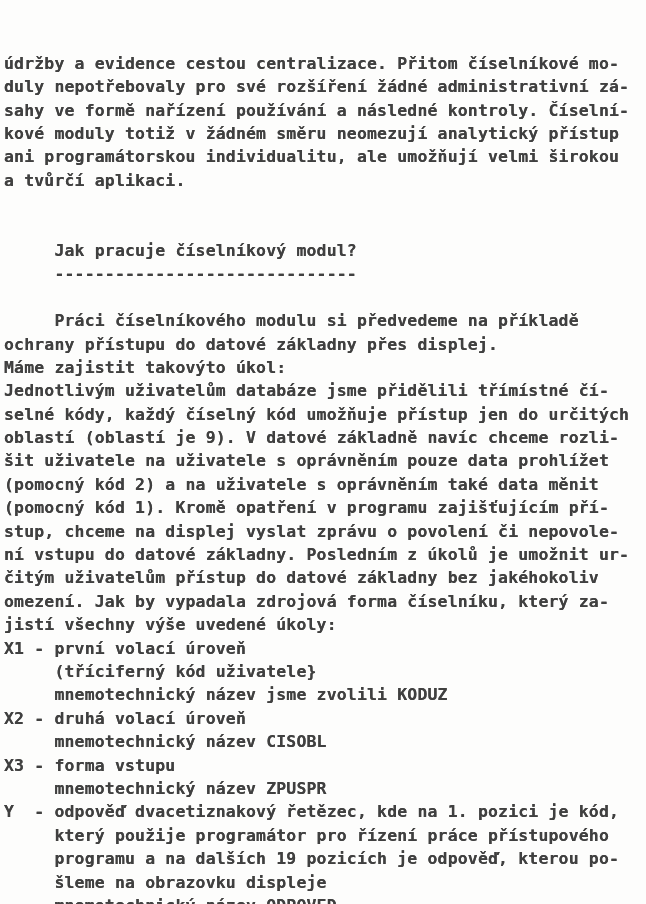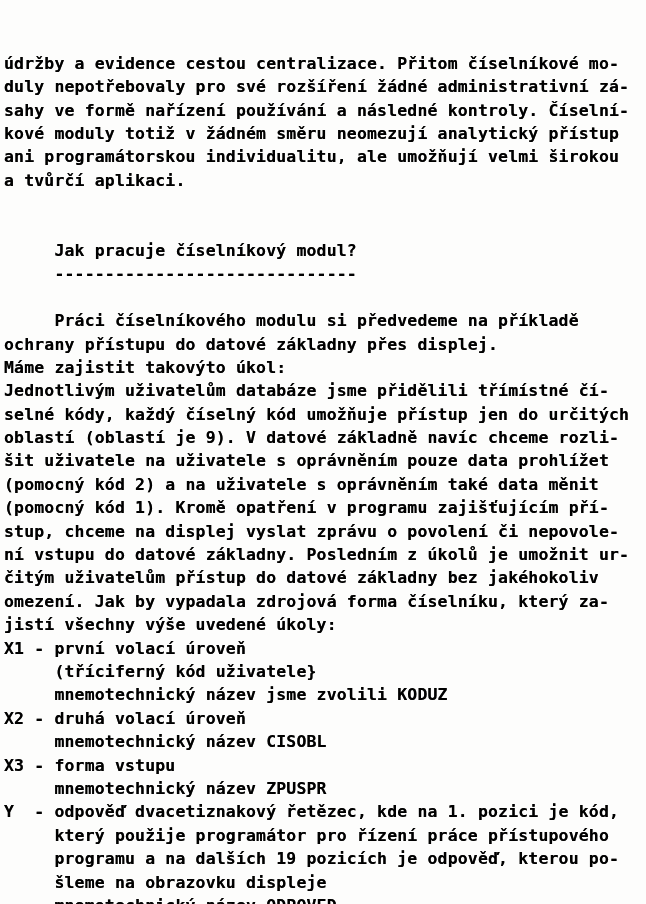--- a/index.html
+++ b/index.html
@@ -32,15 +32,15 @@
     padding: 0;
   }
   .line {
     height: 23.4px;
     white-space: pre;
   }
 </style>
 </head>
 <body style="background: rgb(253, 253, 252);">
 
-<main class="page" style="color: #000000;">
+<main class="page" style="color: #404040;">
   <div><section style="margin-top: 0px;"><div class="line">údržby a evidence cestou centralizace. Přitom číselníkové mo-</div><div class="line">duly nepotřebovaly pro své rozšíření žádné administrativní zá-</div><div class="line">sahy ve formě nařízení používání a následné kontroly. Číselní-</div><div class="line">kové moduly totiž v žádném směru neomezují analytický přístup</div><div class="line">ani programátorskou individualitu, ale umožňují velmi širokou</div><div class="line">a tvůrčí aplikaci.</div></section><section style="margin-top: 46.8px;"><div class="line">     Jak pracuje číselníkový modul?</div><div class="line">     ------------------------------</div></section><section style="margin-top: 23.4px;"><div class="line">     Práci číselníkového modulu si předvedeme na příkladě</div><div class="line">ochrany přístupu do datové základny přes displej.</div><div class="line">Máme zajistit takovýto úkol:</div><div class="line">Jednotlivým uživatelům databáze jsme přidělili třímístné čí-</div><div class="line">selné kódy, každý číselný kód umožňuje přístup jen do určitých</div><div class="line">oblastí (oblastí je 9). V datové základně navíc chceme rozli-</div><div class="line">šit uživatele na uživatele s oprávněním pouze data prohlížet</div><div class="line">(pomocný kód 2) a na uživatele s oprávněním také data měnit</div><div class="line">(pomocný kód 1). Kromě opatření v programu zajišťujícím pří-</div><div class="line">stup, chceme na displej vyslat zprávu o povolení či nepovole-</div><div class="line">ní vstupu do datové základny. Posledním z úkolů je umožnit ur-</div><div class="line">čitým uživatelům přístup do datové základny bez jakéhokoliv</div><div class="line">omezení. Jak by vypadala zdrojová forma číselníku, který za-</div><div class="line">jistí všechny výše uvedené úkoly:</div></section><section style="margin-top: 0px;"><div class="line">X1 - první volací úroveň</div><div class="line">     (tříciferný kód uživatele}</div><div class="line">     mnemotechnický název jsme zvolili KODUZ</div><div class="line">X2 - druhá volací úroveň</div><div class="line">     mnemotechnický název CISOBL</div><div class="line">X3 - forma vstupu</div><div class="line">     mnemotechnický název ZPUSPR</div><div class="line">Y  - odpověď dvacetiznakový řetězec, kde na 1. pozici je kód,</div><div class="line">     který použije programátor pro řízení práce přístupového</div><div class="line">     programu a na dalších 19 pozicích je odpověď, kterou po-</div><div class="line">     šleme na obrazovku displeje</div><div class="line">     mnemotechnický název ODPOVED</div></section></div>
 </main>
 
 </body></html>

